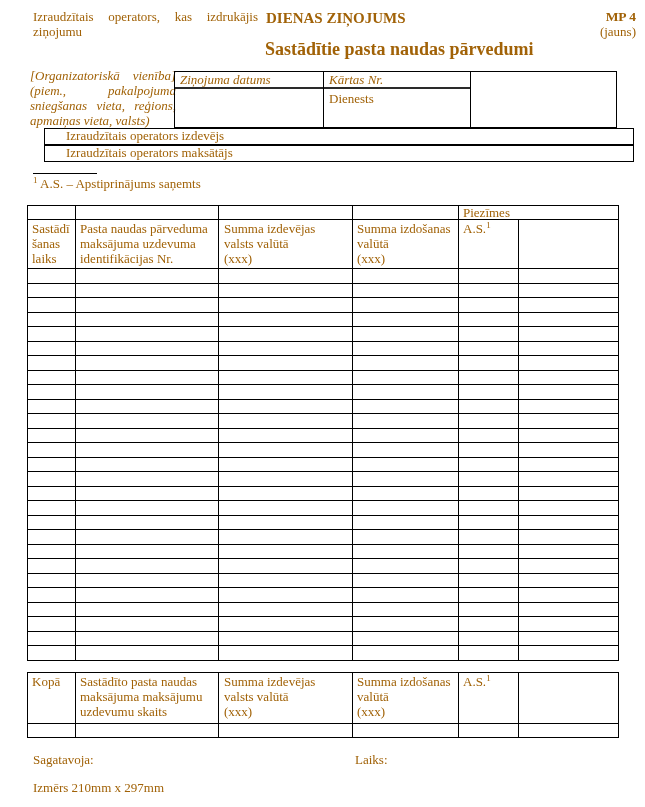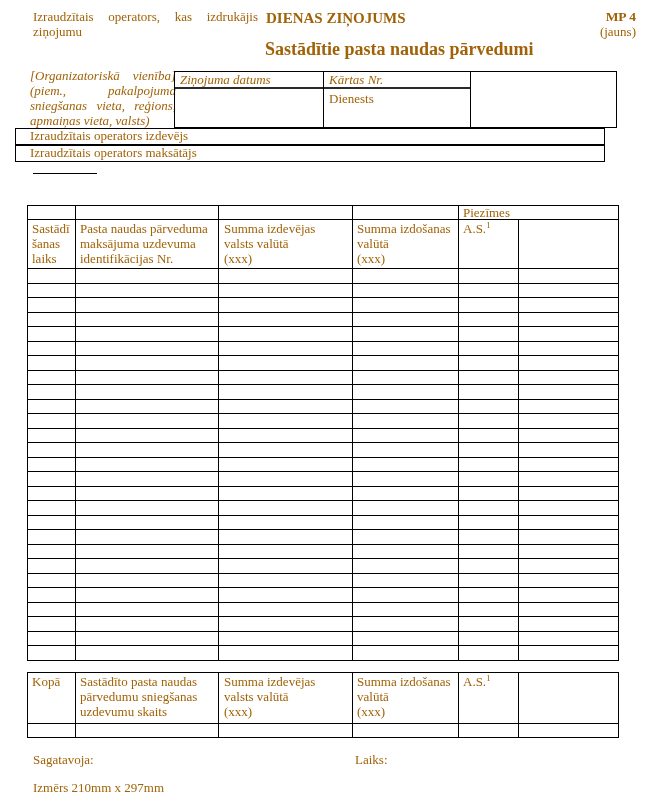--- a/index.html
+++ b/index.html
@@ -19,22 +19,22 @@
 
   
   .org-note{left:30px;top:68px;width:146px;font-style:italic;text-align:justify;line-height:15px;}
   .info-box{left:174px;top:71px;width:443px;height:57px;border:1px solid #000;display:flex;box-sizing:border-box;}
   .ib-col{box-sizing:border-box;height:100%;}
   .ib-a{width:149px;border-right:1px solid #000;}
   .ib-b{width:147px;border-right:1px solid #000;}
   .ib-top{height:15px;border-bottom:2px solid #2a2a2a;padding:0 5px;line-height:15px;box-sizing:content-box;font-style:italic;}
   .ib-body{padding:2px 5px;line-height:15px;}
   .ib-c{flex:1;display:flex;align-items:center;justify-content:flex-end;padding-right:11px;}
-  .op-row{left:15px;width:590px;height:16px;border:1px solid #000;box-sizing:border-box;
-          padding-left:14px;line-height:14px;background:#fff;}
+  .op-row{left:44px;width:590px;height:16px;border:1px solid #000;box-sizing:border-box;
+          padding-left:21px;line-height:14px;background:#fff;}
   .op-row.r1{top:128px;border-bottom-width:2px;height:18px;}
   .op-row.r2{top:145px;height:17px;}
 
   
   .footnote{left:33px;top:173px;}
   .fn-rule{width:64px;border-top:1px solid #000;height:2px;}
   .fn-text{line-height:15px;}
   sup{font-size:9px;line-height:0;}
 
   
@@ -83,20 +83,21 @@
       <div class="ib-top">Kārtas Nr.</div>
       <div class="ib-body">Dienests</div>
     </div>
   </div>
 
   <div class="abs op-row r1">Izraudzītais operators izdevējs</div>
   <div class="abs op-row r2">Izraudzītais operators maksātājs</div>
 
   <div class="abs footnote">
     <div class="fn-rule"></div>
+    <div class="fn-text"><sup>1</sup> <span>A.S. – Apstiprinājums saņemts</span></div>
   </div>
 
   <table class="grid main">
     <colgroup>
       <col style="width:48px">
         <col style="width:143px">
         <col style="width:134px">
       <col style="width:106px">
         <col style="width:60px">
         <col style="width:100px">
@@ -347,21 +348,21 @@
       <col style="width:48px">
         <col style="width:143px">
         <col style="width:134px">
       <col style="width:106px">
         <col style="width:60px">
         <col style="width:100px">
     </colgroup>
     <thead>
       <tr class="r-head">
         <th>Kopā</th>
-        <th class="just">Sastādīto pasta naudas pārvedumu sniegšanas uzdevumu skaits</th>
+        <th class="just">Sastādīto pasta naudas maksājuma maksājumu uzdevumu skaits</th>
         <th class="c3 just pre">Summa izdevējas valsts valūtā
 (xxx)</th>
         <th class="c4 just pre">Summa izdošanas valūtā
 (xxx)</th>
         <th><span>A.S.</span><sup>1</sup></th>
         <th></th>
       </tr>
     </thead>
     <tbody class="fill">
         <tr>

